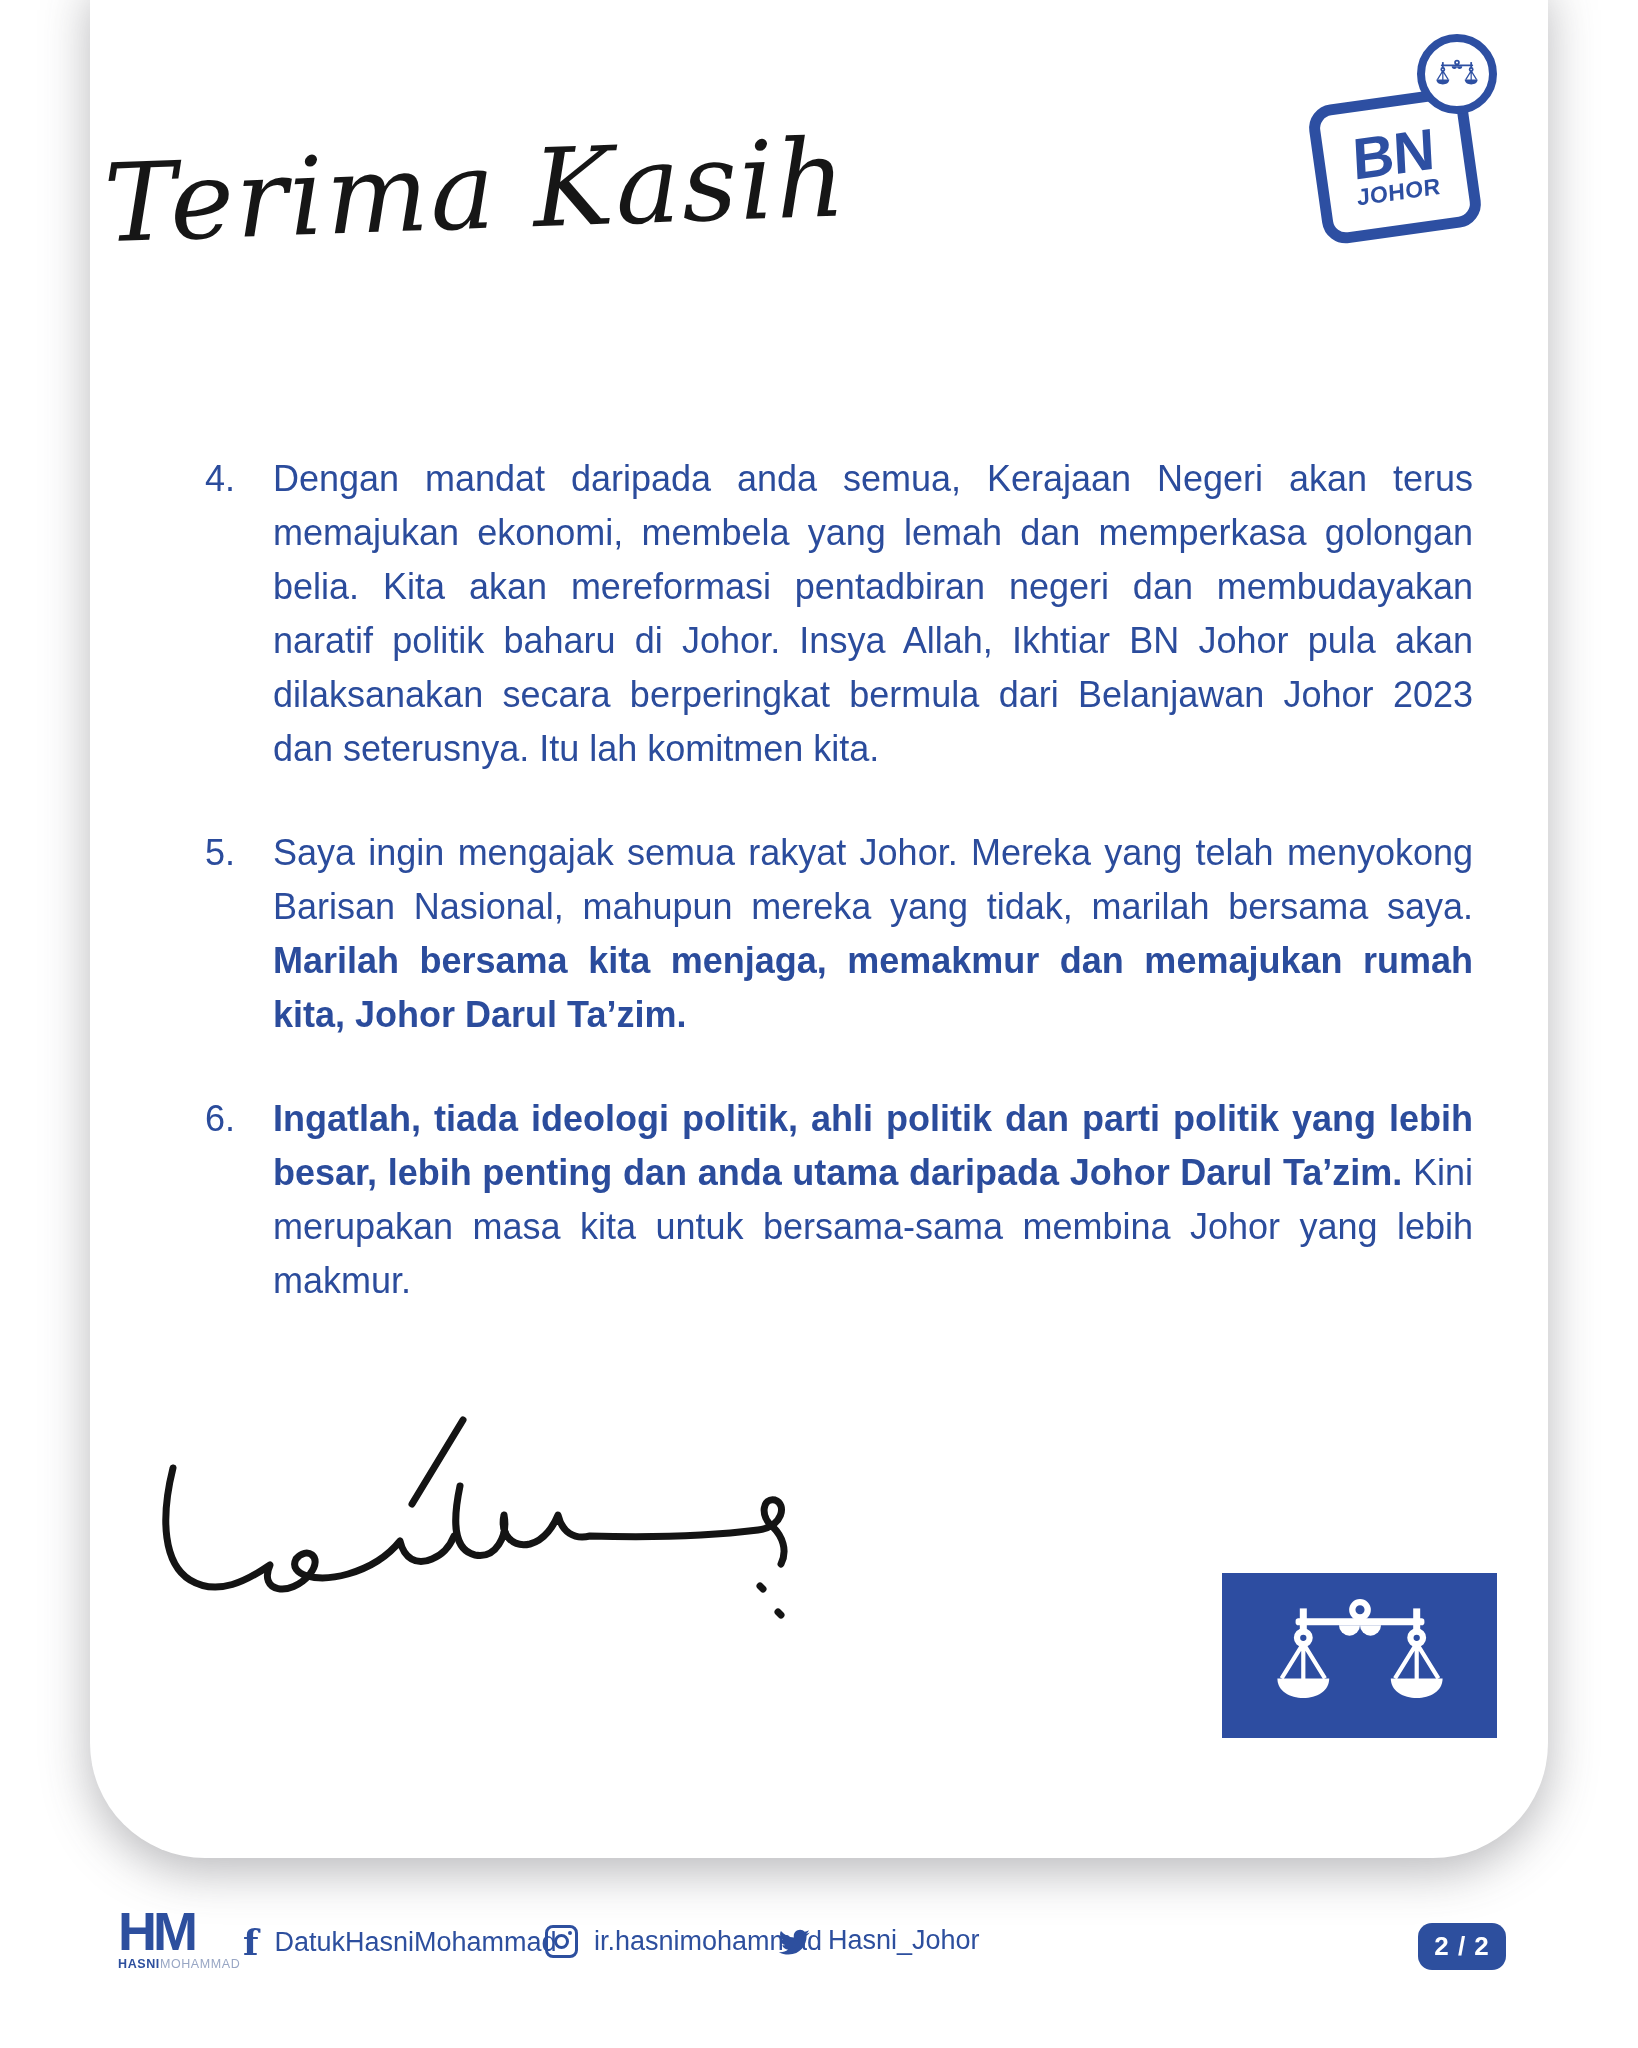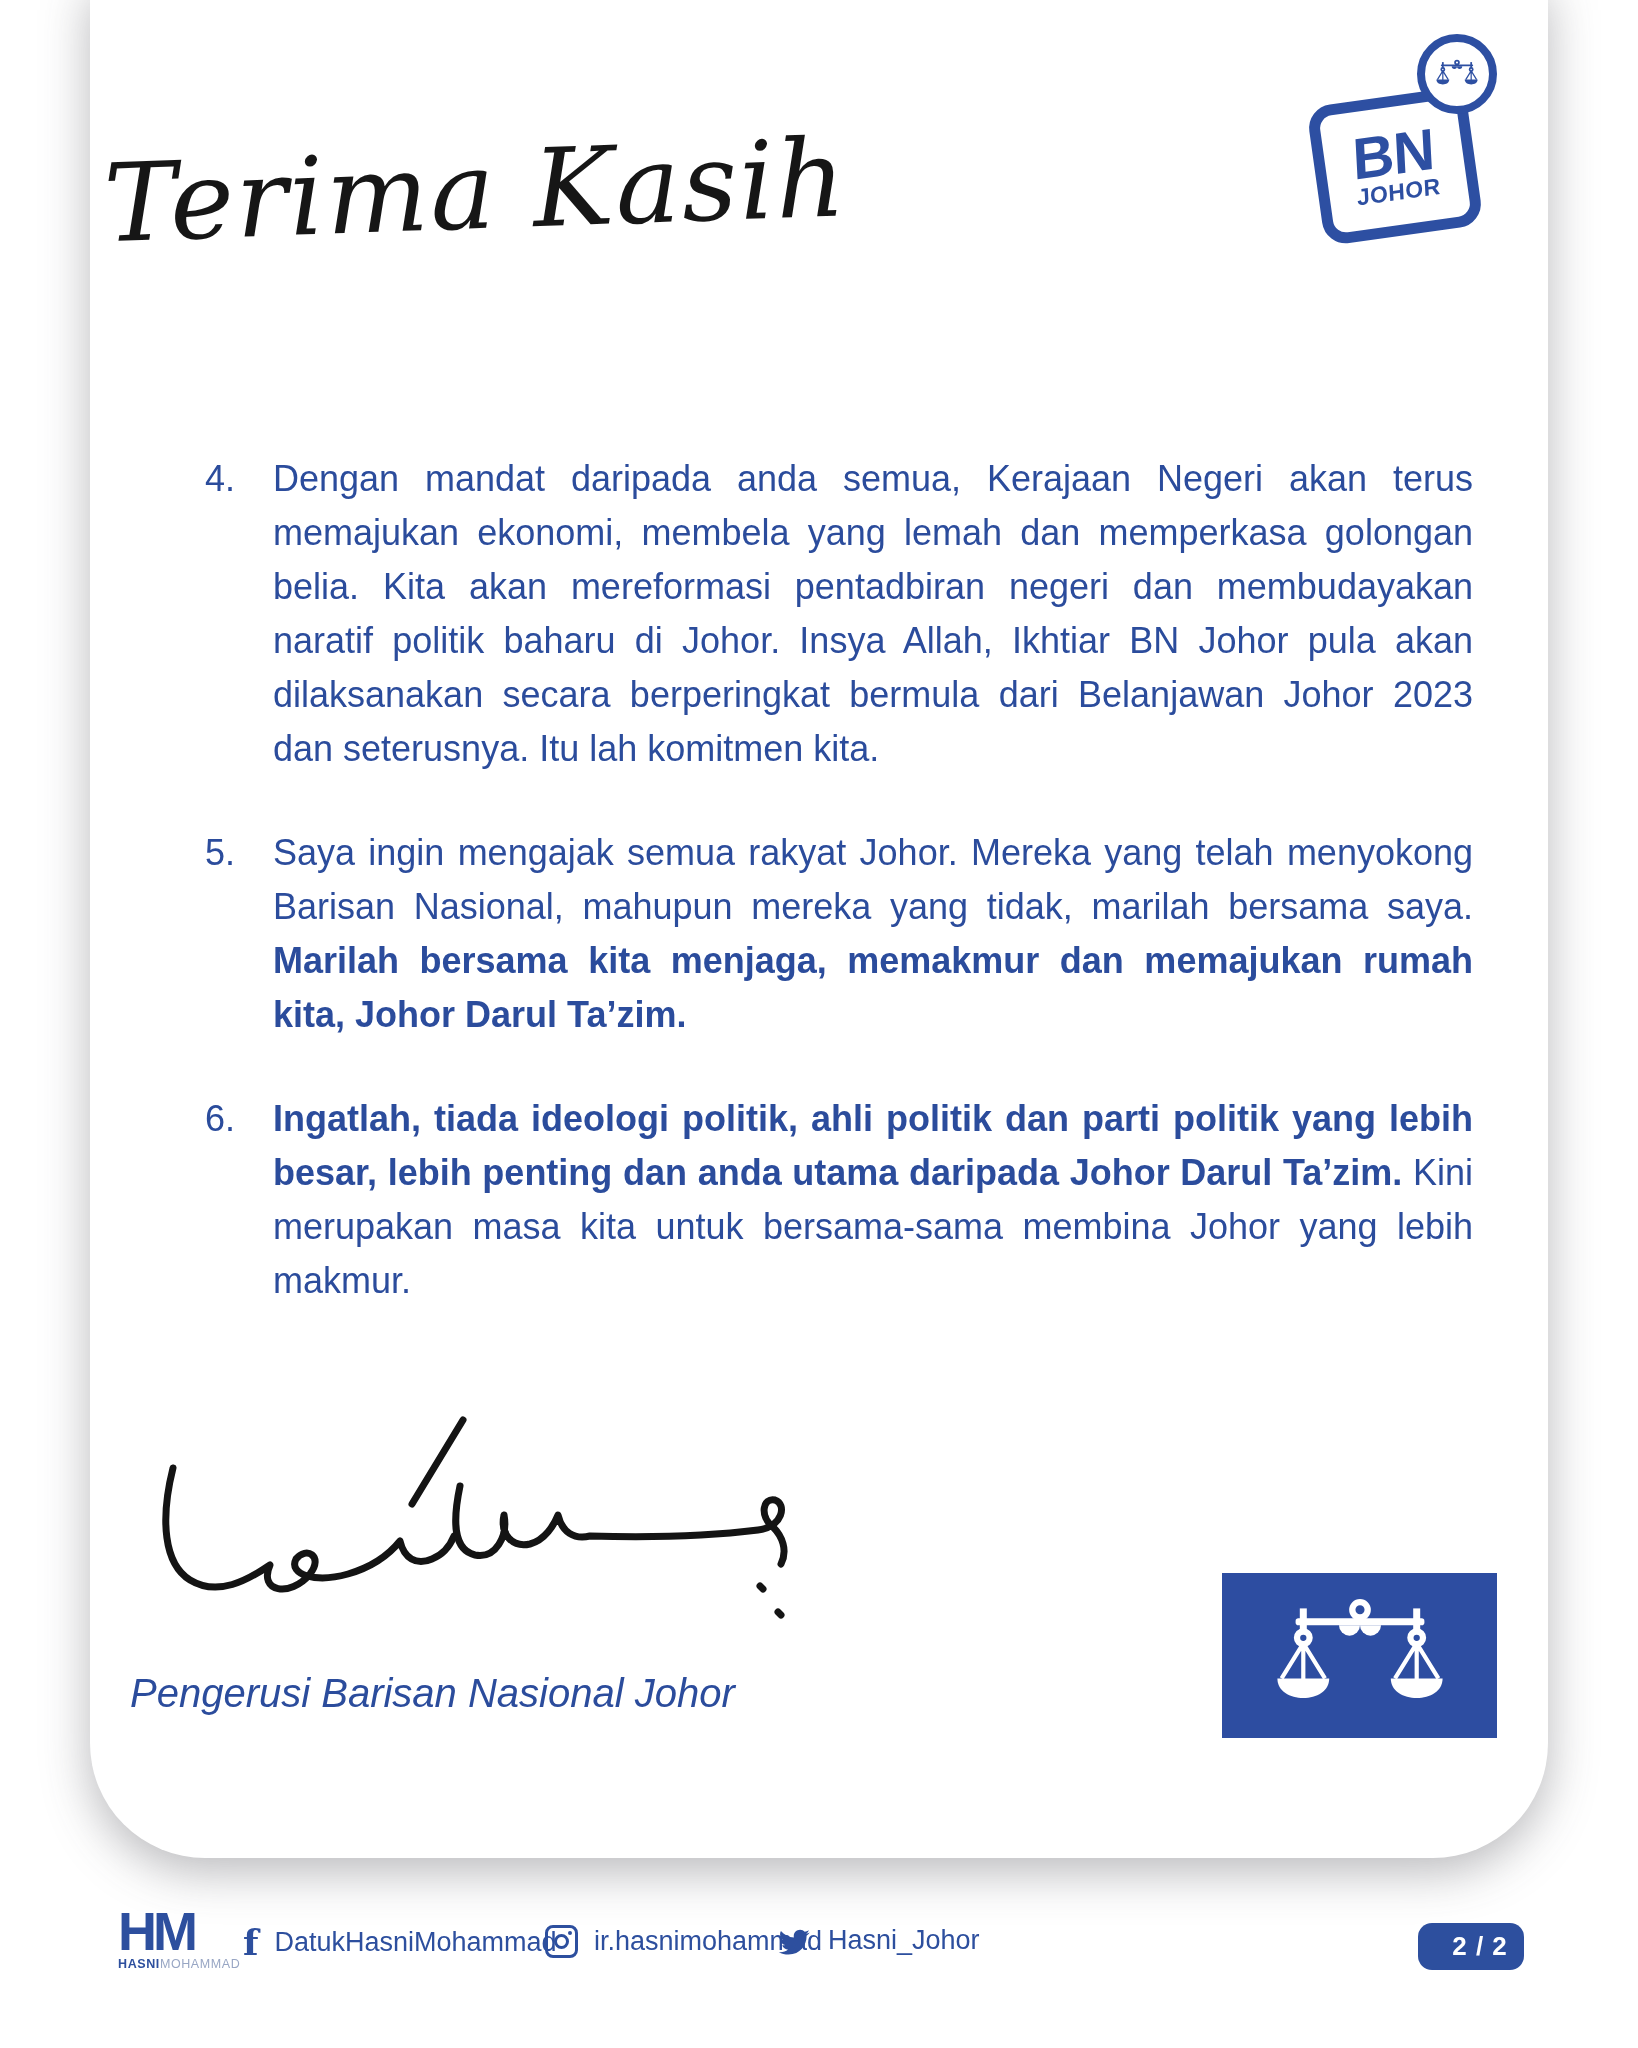--- a/index.html
+++ b/index.html
@@ -49,21 +49,21 @@
   .social{position:absolute;top:30px;display:flex;align-items:center;color:#2d4f9e;}
   .social .label{font-size:27px;margin-left:16px;color:#2d4f9e;}
   .fb-glyph{font-size:36px;font-weight:700;font-family:"DejaVu Serif",serif;line-height:34px;}
   .ig-glyph{width:27px;height:27px;border:3px solid #2d4f9e;border-radius:8px;position:relative;}
   .ig-glyph::before{content:"";position:absolute;left:6px;top:6px;width:9px;height:9px;
         border:3px solid #2d4f9e;border-radius:50%;}
   .ig-glyph::after{content:"";position:absolute;right:3px;top:3px;width:4px;height:4px;
         background:#2d4f9e;border-radius:50%;}
   .badge{position:absolute;left:1418px;top:28px;width:88px;height:47px;background:#2d4f9e;
         border-radius:14px;display:flex;align-items:center;justify-content:center;
-        color:#ffffff;font-size:26px;font-weight:800;letter-spacing:1px;padding-left:18px;}
+        color:#ffffff;font-size:26px;font-weight:800;letter-spacing:1px;}
 </style>
 </head>
 <body>
 
 <div class="page">
 
   <div class="card"></div>
 
   <div class="bn-logo">
     <div class="bn-box">
@@ -113,21 +113,20 @@
     <svg width="700" height="280" viewBox="0 0 700 280">
       <g stroke="#141414" stroke-width="7" fill="none" stroke-linecap="round" stroke-linejoin="round">
         <path d="M55,100 C42,152 46,196 72,212 C100,229 130,212 152,197 C140,224 172,230 192,206 C206,188 188,178 178,191 C170,207 198,215 230,206 C254,199 270,188 282,173 C286,190 298,198 314,191 C324,187 332,178 336,168"></path>
         <path d="M345,52 L294,136"></path>
         <path d="M342,118 C334,156 336,182 357,187 C378,191 390,168 386,147 C382,166 394,180 412,176 C427,172 436,157 440,147 C444,164 456,172 472,168 C540,170 600,167 640,162 C665,159 669,136 657,132 C645,129 641,148 655,159 C664,168 670,182 663,196"></path>
         <path d="M642,218 l3,3"></path>
         <path d="M660,244 l3,3"></path>
       </g>
     </svg>
   </div>
-  <div class="sig-title">Pengerusi Barisan Nasional Johor</div>
 
   <div class="flag">
     <svg width="168" height="118" viewBox="0 0 120 84">
       <g stroke="#ffffff" fill="none" stroke-width="4.5">
         <circle cx="60" cy="9" r="5.5"></circle>
         <circle cx="19.5" cy="29" r="4.5"></circle>
         <circle cx="100.5" cy="29" r="4.5"></circle>
         <path d="M19.5,33 L4,58 M19.5,33 L35,58 M19.5,33 L19.5,60" stroke-width="3"></path>
         <path d="M100.5,33 L85,58 M100.5,33 L116,58 M100.5,33 L100.5,60" stroke-width="3"></path>
       </g>

